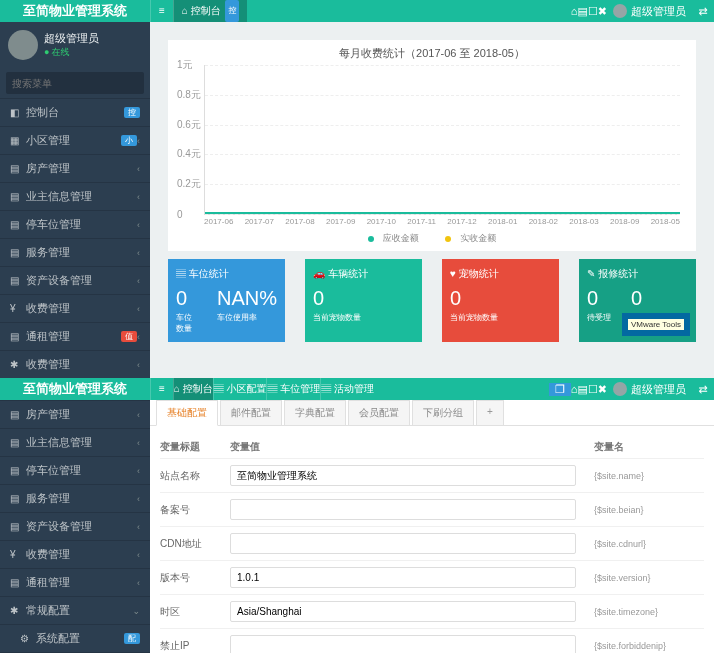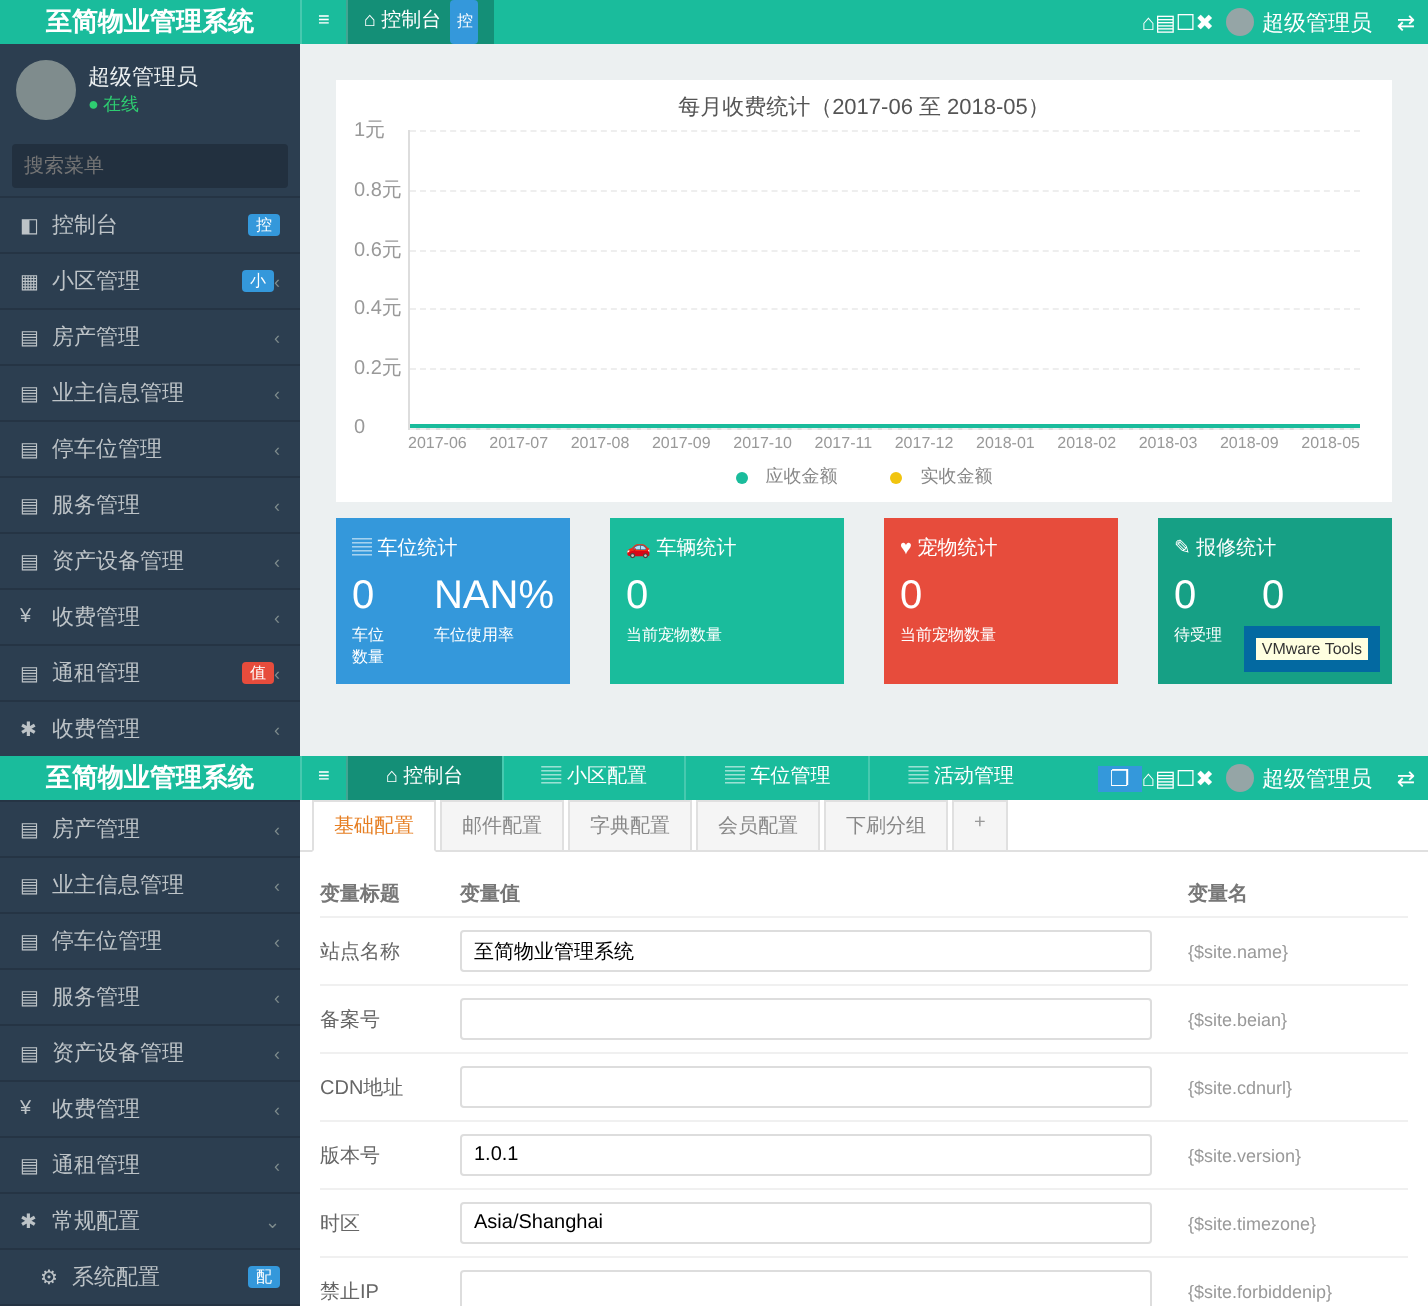--- a/index.html
+++ b/index.html
@@ -57,21 +57,21 @@
 .tab.plus{color:#999}
 .form{background:#fff;padding:10px}
 .form-hdr{display:flex;font-size:10px;color:#777;padding:4px 0;font-weight:bold}
 .col-l{width:70px}.col-m{flex:1}.col-r{width:110px;text-align:left}
 .form-row{display:flex;align-items:center;padding:6px 0;border-top:1px solid #f0f0f0;font-size:10px}
 .form-row .lbl{width:70px;color:#666}
 .form-row .ipt{flex:1}
 .form-row input{width:95%;border:1px solid #ddd;padding:4px 6px;font-size:10px;border-radius:2px}
 .form-row .var{width:110px;color:#999;font-size:9px}
 .content2{flex:1;background:#ecf0f1}
-.topnav-item{padding:0 19px;border-left:1px solid rgba(255,255,255,.2);height:22px;line-height:22px;font-size:10px}
+.topnav-item{padding:0 0;border-left:1px solid rgba(255,255,255,.2);height:22px;line-height:22px;font-size:10px}
 </style>
 </head>
 <body>
 
 <div class="screen">
 
 <div class="topbar">
   <div class="brand">至简物业管理系统</div>
   <div class="tb-btn"><span>≡</span></div>
   <div class="tb-btn active">

